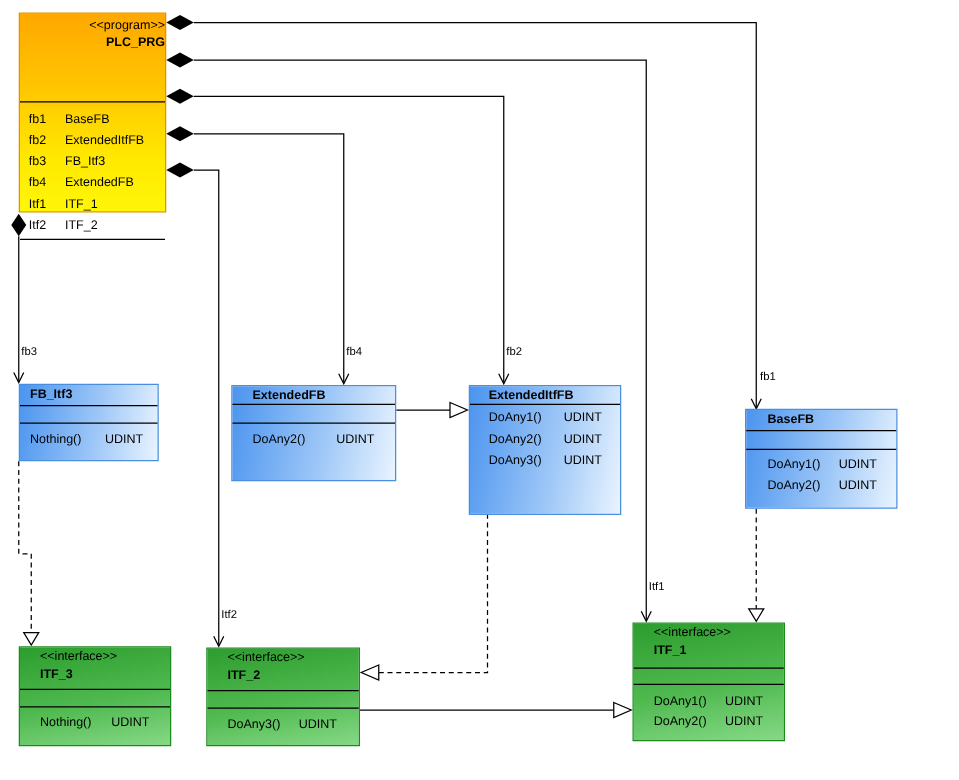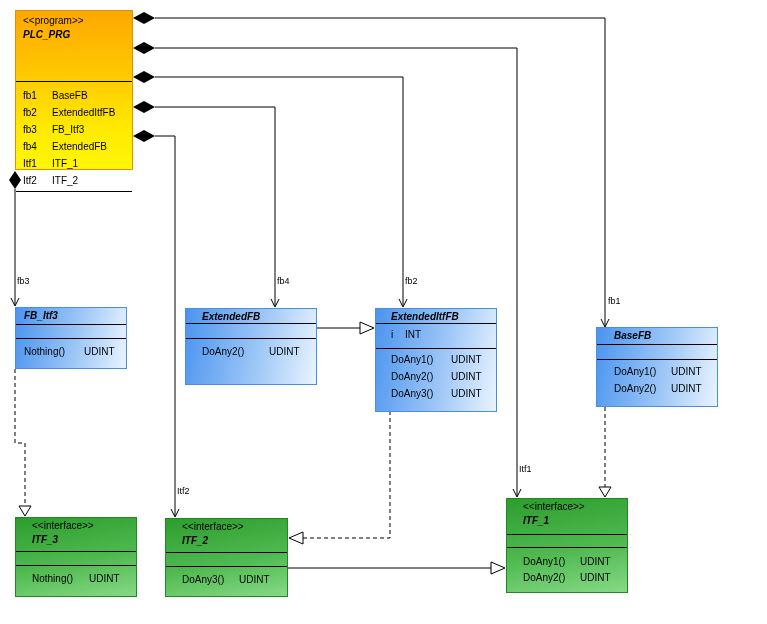--- a/index.html
+++ b/index.html
@@ -4,28 +4,28 @@
 <style>
   html,body{margin:0;padding:0;background:#fff;}
   .canvas{
     position:relative;width:767px;height:624px;background:#ffffff;overflow:hidden;
     font-family:"Liberation Sans",sans-serif;color:#000;
   }
   .connectors{position:absolute;left:0;top:0;}
   .uml-box{position:absolute;box-sizing:border-box;font-size:10px;line-height:17px;}
   .uml-box .sec{box-sizing:border-box;overflow:hidden;}
   .sep{border-top:1px solid #000;}
-  .bold{font-weight:bold;font-style:italic;}
+  .bold{font-weight:bold;}
 
   
   .prg{
     background:linear-gradient(180deg,#FFA800 0%,#FFC400 35%,#FFEA00 75%,#FFF60A 100%);
     border:1px solid #E09000;
   }
-  .prg .hdr{height:33px;padding:3px 0 0 7px;line-height:14px;}
+  .prg .hdr{height:33px;padding:3px 0 0 7px;line-height:14px;text-align:right;}
   .prg .rows{height:110px;padding:5px 0 0 7px;border-top:1px solid #000;margin-top:37px;}
   .prg .foot{height:15px;border-top:1px solid #000;}
   .prg .pn{display:inline-block;width:29px;}
 
   
   .fb{
     background:linear-gradient(100deg,#4B94EF 0%,#9CC6F7 55%,#E9F4FF 100%);
     border:1px solid #4A8EE0;
   }
   .fb .title{line-height:16px;}
@@ -146,23 +146,20 @@
   <div class="uml-box fb" style="left:185px;top:308px;width:132px;height:77px">
     <div class="sec title bold" style="height:14px;padding-left:16px;">ExtendedFB</div>
     <div class="sec sep" style="height:15px;"></div>
     <div class="sec sep" style="padding:4px 0 0 16px;">
       <div><span class="mn-wide">DoAny2()</span><span>UDINT</span></div>
     </div>
   </div>
 
   <div class="uml-box fb" style="left:375px;top:308px;width:122px;height:104px">
     <div class="sec title bold" style="height:14px;padding-left:15px;">ExtendedItfFB</div>
-    <div class="sec sep" style="height:25px;padding:2px 0 0 15px;">
-      <div><span class="an">i</span><span>INT</span></div>
-    </div>
     <div class="sec sep" style="padding:2px 0 0 15px;">
       <div><span class="mn">DoAny1()</span><span>UDINT</span></div>
       <div><span class="mn">DoAny2()</span><span>UDINT</span></div>
       <div><span class="mn">DoAny3()</span><span>UDINT</span></div>
     </div>
   </div>
 
   <div class="uml-box fb" style="left:596px;top:327px;width:122px;height:80px">
     <div class="sec title bold" style="height:16px;padding-left:17px;">BaseFB</div>
     <div class="sec sep" style="height:15px;"></div>

